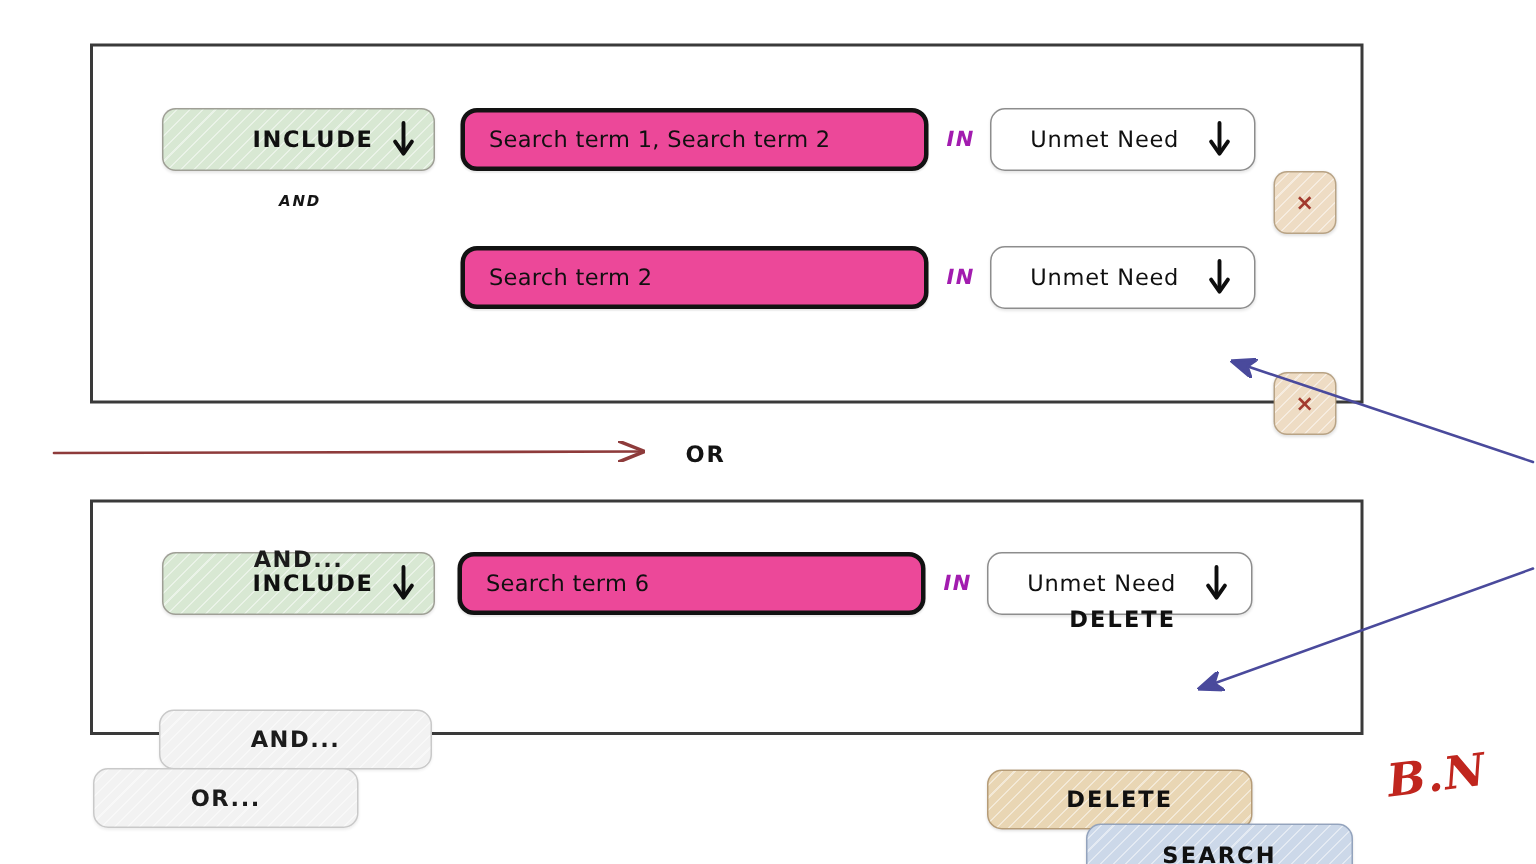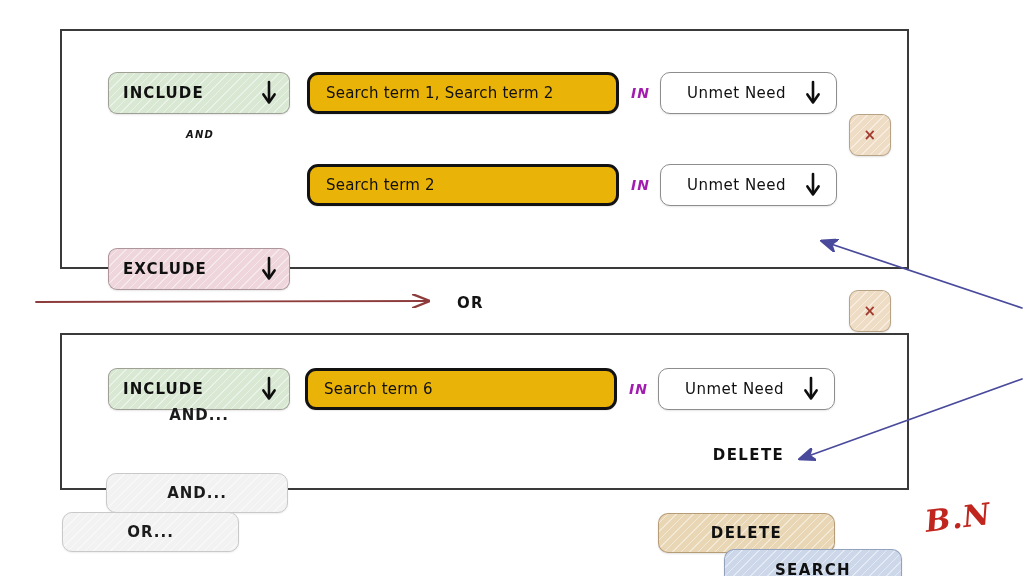--- a/index.html
+++ b/index.html
@@ -49,31 +49,31 @@
   
   .op{
     width:182px;height:42px;
     border:1px solid rgba(90,70,75,.45);
     box-shadow:0 1px 2px rgba(0,0,0,.10);
     justify-content:flex-start;
     font-size:15px;
     font-weight:600;
   }
   .op .op-label{
-    flex:1;text-align:left;padding-left:14px;
+    flex:1;text-align:right;padding-left:14px;
     font-size:15px;letter-spacing:1.1px;
   }
   .op .dd{width:40px;display:flex;align-items:center;justify-content:center;}
   .op-include{background:#d8e8d3;}
   .op-exclude{background:#eed6dc;}
 
   
   .terms{
     height:42px;
-    background:#eab308;
+    background:#ec4899;
     border:3px solid #121212;
     border-radius:11px;
     justify-content:flex-start;
     padding:0 16px;
     font-size:15px;
     letter-spacing:.2px;
     box-shadow:0 1px 1px rgba(0,0,0,.08);
   }
 
   
@@ -200,29 +200,20 @@
         </svg>
       </span>
     </div>
 
     <div class="ctl xbtn hatch" style="left:787px;top:41px;">
       <span>×</span>
     </div>
 
     <span class="conj" style="left:124px;top:98px;">AND</span>
 
-    <div class="ctl op op-exclude hatch" style="left:46px;top:133px;">
-      <span class="op-label">EXCLUDE</span>
-      <span class="dd">
-        <svg width="18" height="26" viewBox="0 0 18 26">
-          <path d="M9 2 L9 20" stroke="#0e0e0e" stroke-width="2.6" stroke-linecap="round" fill="none"></path>
-          <path d="M3.4 14.4 L9 22.4 L14.6 14.4" stroke="#0e0e0e" stroke-width="2.6" stroke-linecap="round" stroke-linejoin="round" fill="none"></path>
-        </svg>
-      </span>
-    </div>
 
     <div class="ctl terms" style="left:245px;top:133px;width:312px;">
       <span>Search term 2</span>
     </div>
 
     <span class="inword" style="left:569px;top:146px;">IN</span>
 
     <div class="ctl field" style="left:598px;top:133px;">
       <span class="f-label">Unmet Need</span>
       <span class="dd">

